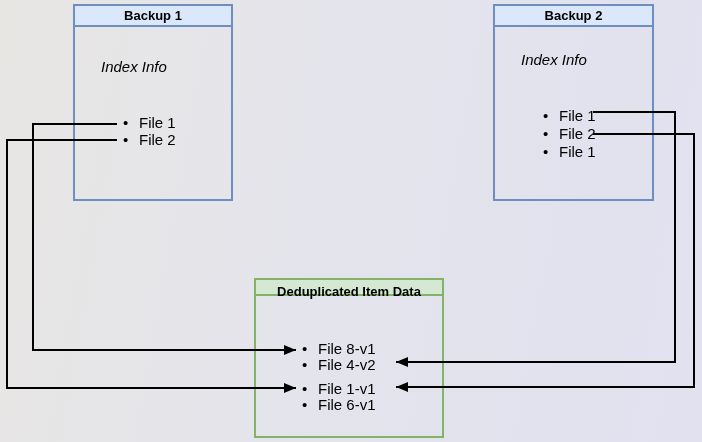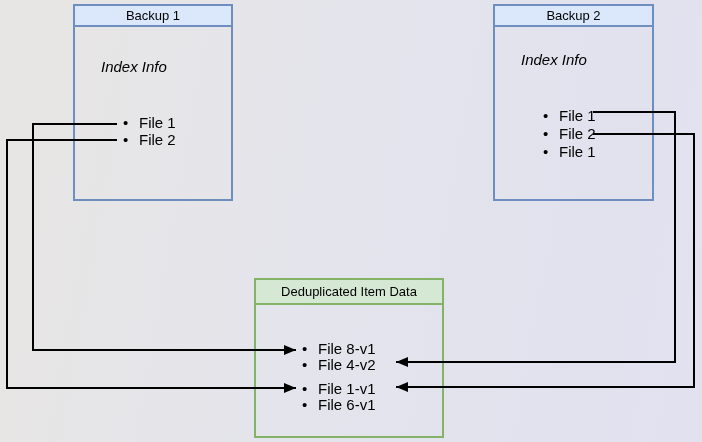--- a/index.html
+++ b/index.html
@@ -17,32 +17,32 @@
     position:absolute;
     box-sizing:border-box;
     background:transparent;
   }
   .box.blue{border:2px solid #6d8ebf;}
   .box.green{border:2px solid #83b366;}
   .box-header{
     box-sizing:border-box;
     width:100%;
     text-align:center;
-    font-weight:normal;
+    font-weight:bold;
     color:#000;
   }
   .blue .box-header{
     background:#dbe8fb;
     border-bottom:2px solid #6d8ebf;
     height:21px;line-height:19px;font-size:13px;
   }
   .green .box-header{
     background:#d5e8d4;
     border-bottom:2px solid #83b366;
-    height:25px;line-height:23px;font-size:13px;
+    height:16px;line-height:23px;font-size:13px;
   }
   .subtitle{
     position:absolute;
     font-size:15px;line-height:17px;color:#000;
     white-space:nowrap;
     font-style:italic;
   }
   ul.filelist{
     position:absolute;
     margin:0;padding:0;list-style:none;

